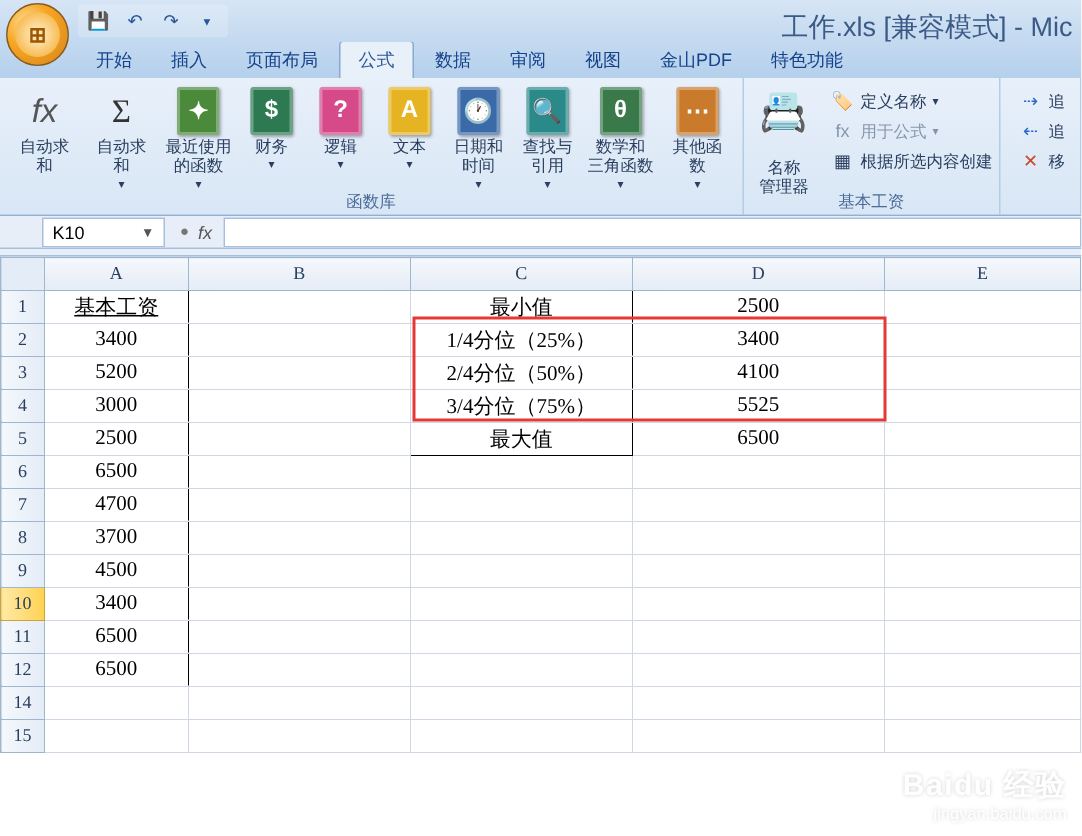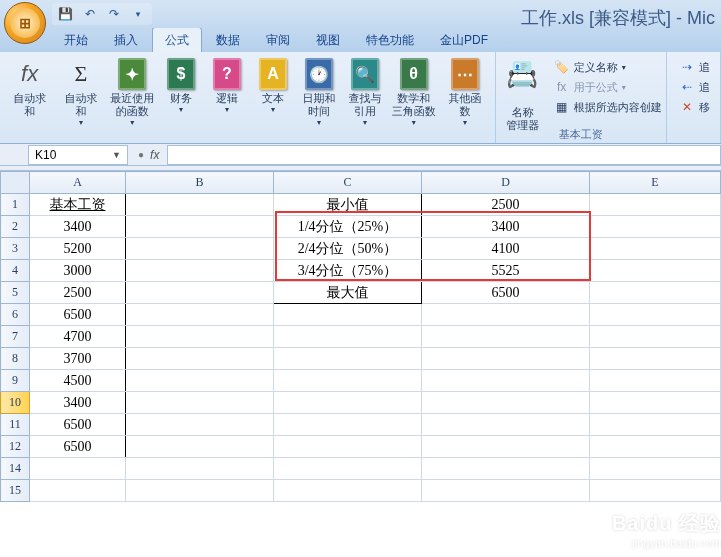--- a/index.html
+++ b/index.html
@@ -27,21 +27,21 @@
 .big-btn .ic { width: 32px; height: 32px; display:flex;align-items:center;justify-content:center; font-size: 22px; }
 .big-btn .lbl { font-size: 11px; color: #2a3f5f; text-align: center; line-height: 13px; margin-top: 2px; }
 .big-btn .arrow { font-size: 8px; color: #2a3f5f; }
 .small-btn-col { display: flex; flex-direction: column; gap: 2px; padding: 2px; }
 .small-btn { display: flex; align-items: center; gap: 4px; font-size: 11px; color: #2a3f5f; cursor: pointer; padding: 1px 4px; border-radius: 2px; white-space: nowrap; }
 .small-btn .ic-sm { width: 16px; height: 16px; display:flex;align-items:center;justify-content:center;font-size:12px; }
 .book { width: 28px; height: 32px; border-radius: 2px; display:flex;align-items:center;justify-content:center;color:#fff;font-size:16px;font-weight:bold; box-shadow: inset 0 0 0 2px rgba(255,255,255,0.3), 1px 1px 2px rgba(0,0,0,0.3); }
 
 
 .name-formula { height: 22px; border-bottom: 1px solid #a7bfde; display: flex; align-items: center; background: #e8eef7; }
-.name-box { width: 100px; height: 20px; border: 1px solid #a7bfde; background: #fff; margin: 0 2px 0 28px; padding: 0 6px; display: flex; align-items: center; justify-content: space-between; font-size: 12px;}
+.name-box { width: 82px; height: 20px; border: 1px solid #a7bfde; background: #fff; margin: 0 2px 0 28px; padding: 0 6px; display: flex; align-items: center; justify-content: space-between; font-size: 12px;}
 .name-box .dd { color:#555; font-size:9px; }
 .fx-buttons { display: flex; align-items: center; gap: 6px; padding: 0 8px; color:#777;}
 .fx-label { font-style: italic; color: #555; font-size: 12px; }
 .formula-input { flex: 1; height: 20px; border: 1px solid #a7bfde; background: #fff; }
 .drag-row { height: 5px; background: #e8eef7; border-bottom: 1px solid #a7bfde; }
 
 
 .grid-wrap { position: relative; overflow: hidden; height: calc(557px - 28px - 24px - 92px - 22px - 5px); }
 table.sheet { border-collapse: collapse; table-layout: fixed; width: 100%; }
 .sheet th, .sheet td { border: 1px solid #d0d7e5; height: 22px; font-size: 14px; text-align: center; background: #fff; font-family: SimSun, serif; position: relative;}
@@ -62,21 +62,21 @@
 
 
 .Cblock { border-left: 1.5px solid #000 !important; border-right: 1.5px solid #000 !important; }
 .Ctop { border-top: 1.5px solid #000 !important; }
 .Cbot { border-bottom: 1.5px solid #000 !important; }
 
 
 .redbox { position: absolute; border: 2px solid #e53935; pointer-events: none; }
 
 
-.wm { position: absolute; right: 0; bottom: 8px; opacity: 0.35; color: #fff; text-shadow: 0 0 3px rgba(0,0,0,0.5); font-family: Arial; font-size: 11px; text-align: right; }
+.wm { position: absolute; right: 10px; bottom: 8px; opacity: 0.35; color: #fff; text-shadow: 0 0 3px rgba(0,0,0,0.5); font-family: Arial; font-size: 11px; text-align: right; }
 .wm .big { font-size: 20px; font-weight: bold; letter-spacing: 1px;}
 </style>
 </head>
 <body>
 
 <div class="title-bar">
   <div class="office-btn">
     <div class="office-btn-inner">⊞</div>
   </div>
   <div class="qat">
@@ -84,26 +84,27 @@
     <span class="icon-slot">↶</span>
     <span class="icon-slot">↷</span>
     <span class="icon-slot" style="font-size:9px;">▾</span>
   </div>
   <div class="title-text">工作.xls [兼容模式] - Mic</div>
 </div>
 
 <div class="tabs">
   <div class="tab">开始</div>
   <div class="tab">插入</div>
+  <div class="tab">页面布局</div>
   <div class="tab active">公式</div>
   <div class="tab">数据</div>
   <div class="tab">审阅</div>
   <div class="tab">视图</div>
+  <div class="tab">金山PDF</div>
   <div class="tab">特色功能</div>
-  <div class="tab">金山PDF</div>
 </div>
 
 <div class="ribbon">
   <div class="group" style="min-width:440px;">
     <div class="group-content">
       <div class="big-btn">
         <div class="ic">
             <span style="font-style:italic;color:#555;">fx</span>
           </div>
         <div class="lbl">自动求和</div>
@@ -169,20 +170,21 @@
         <div class="arrow">▾</div>
       </div>
       <div class="big-btn">
         <div class="ic">
             <div class="book" style="background:#c97a2a;">⋯</div>
           </div>
         <div class="lbl">其他函数</div>
         <div class="arrow">▾</div>
       </div>
     </div>
+    <div class="group-label">函数库</div>
   </div>
 
   <div class="group" style="min-width:170px;">
     <div class="group-content">
       <div class="big-btn">
         <div class="ic" style="font-size:26px;">📇</div>
         <div class="lbl" style="white-space:pre;margin-top:16px;">名称
 管理器</div>
       </div>
       <div class="small-btn-col">

